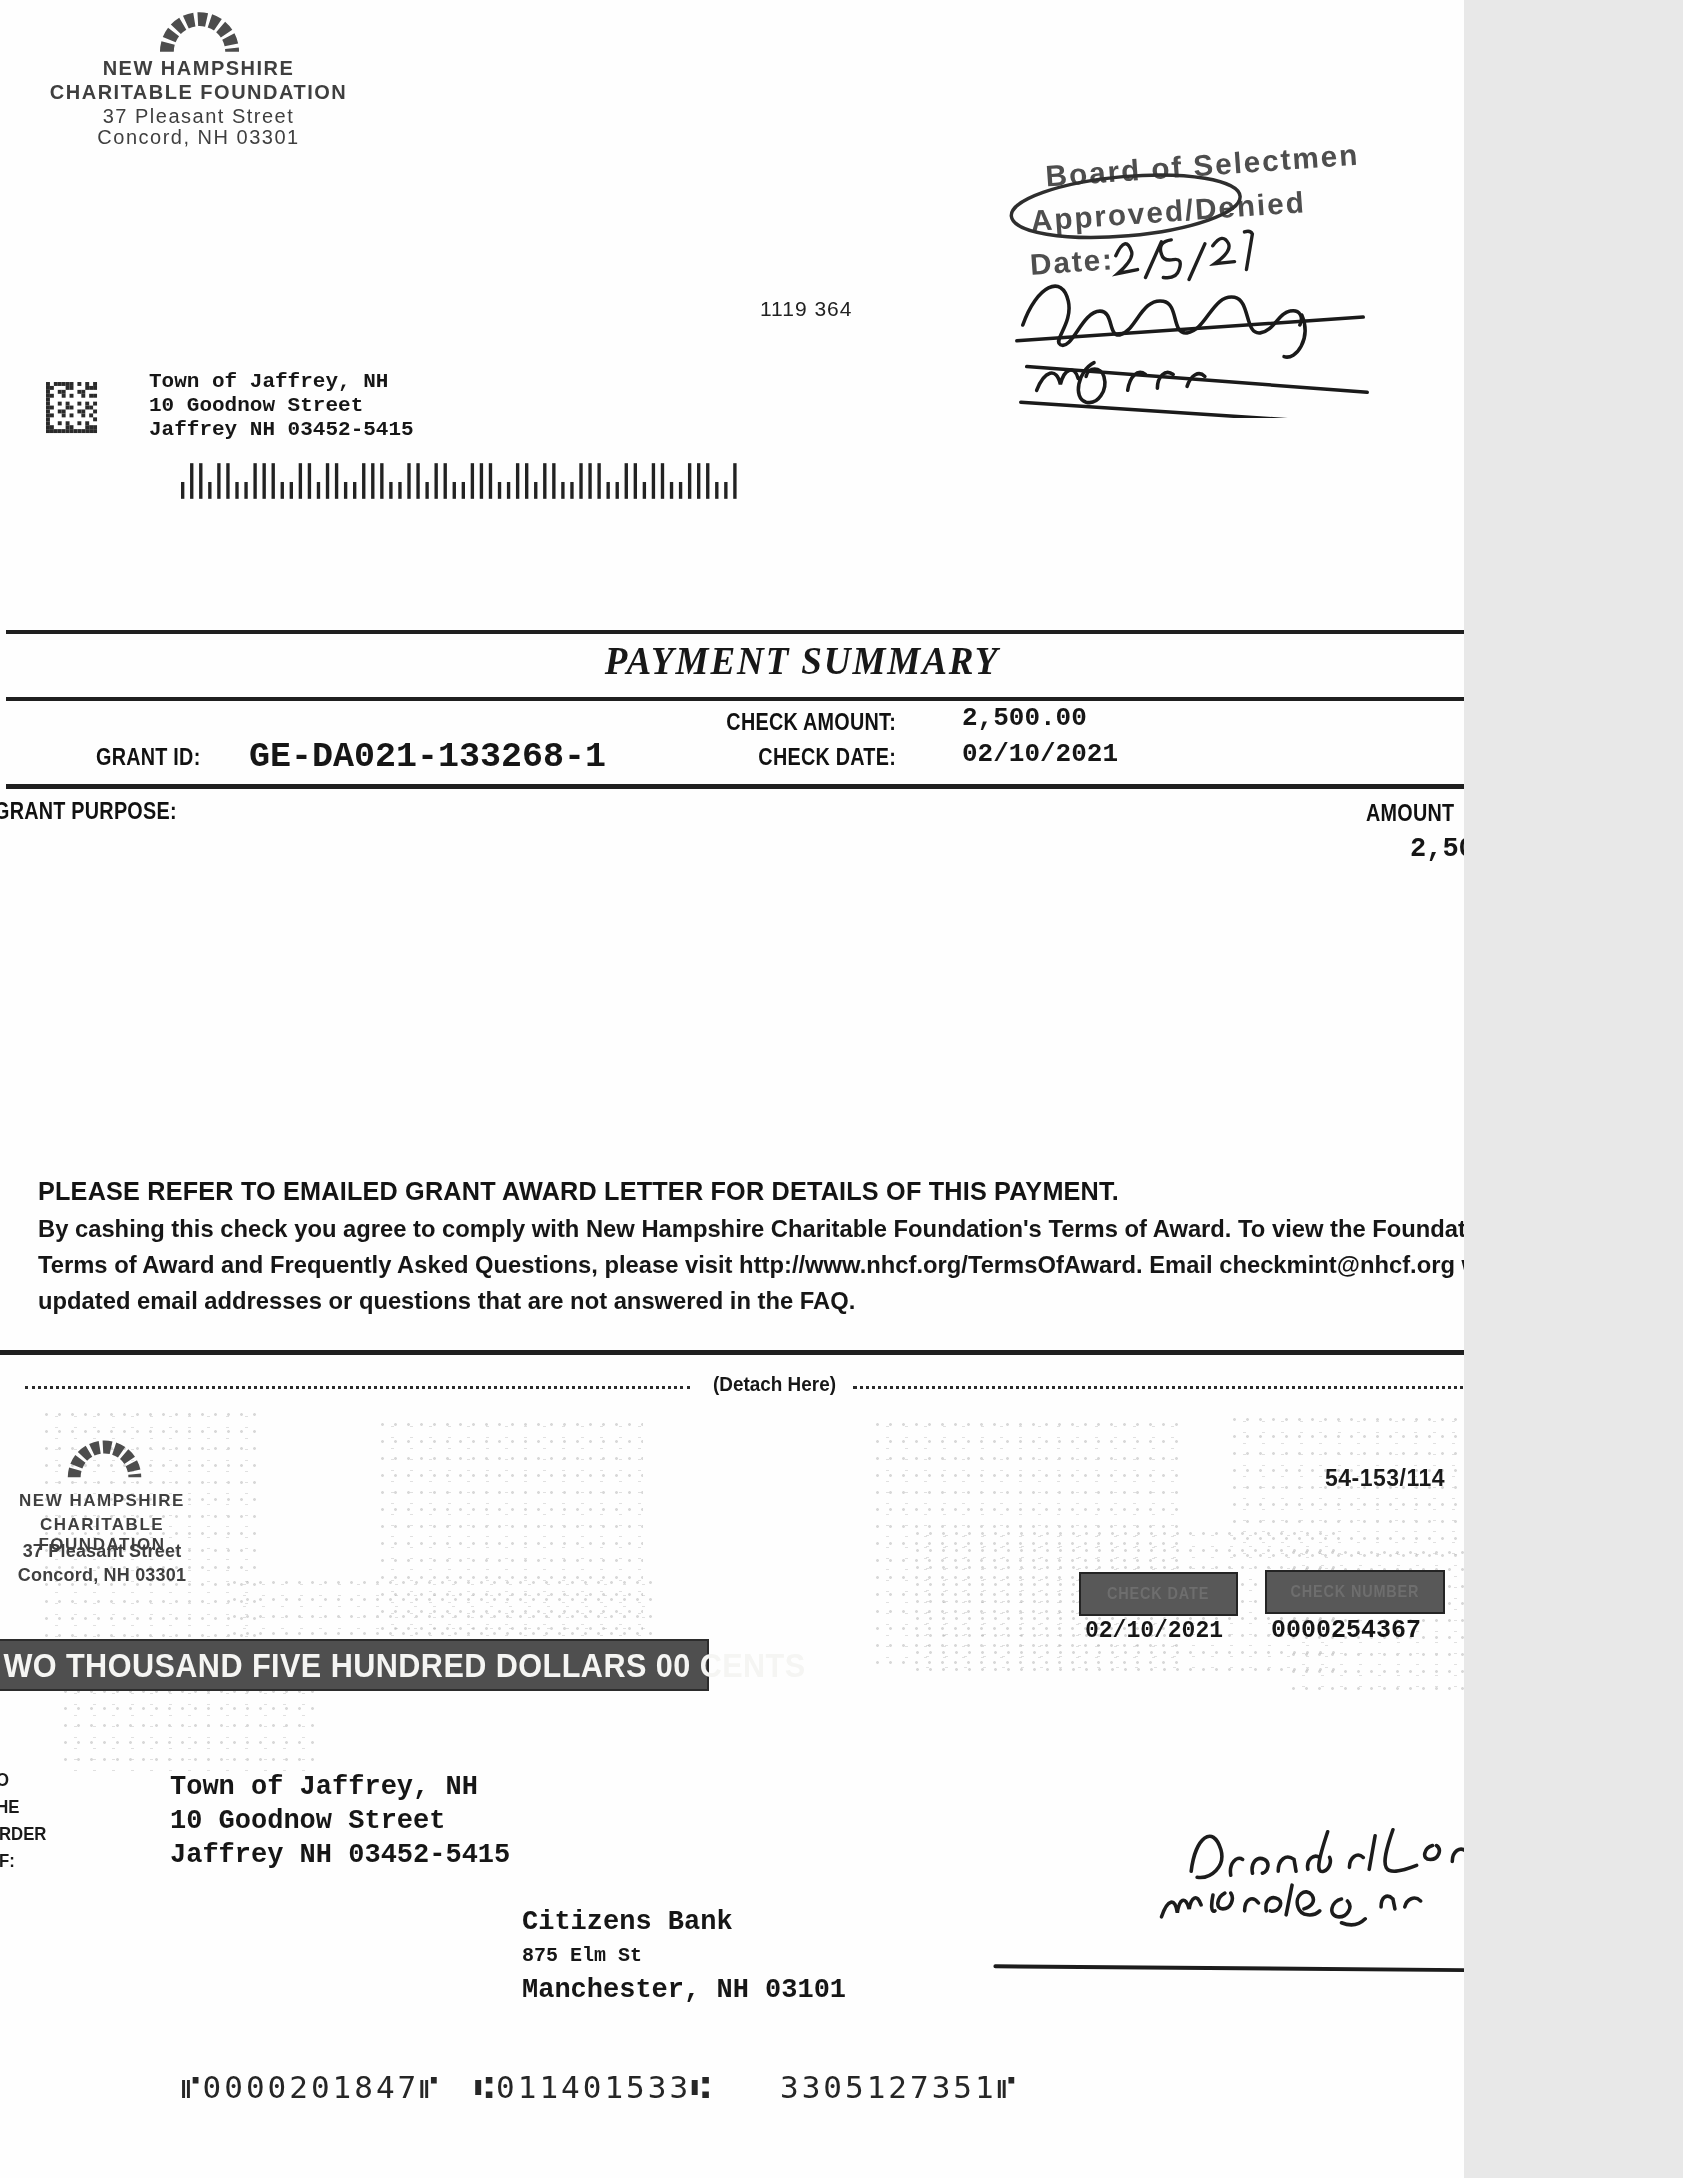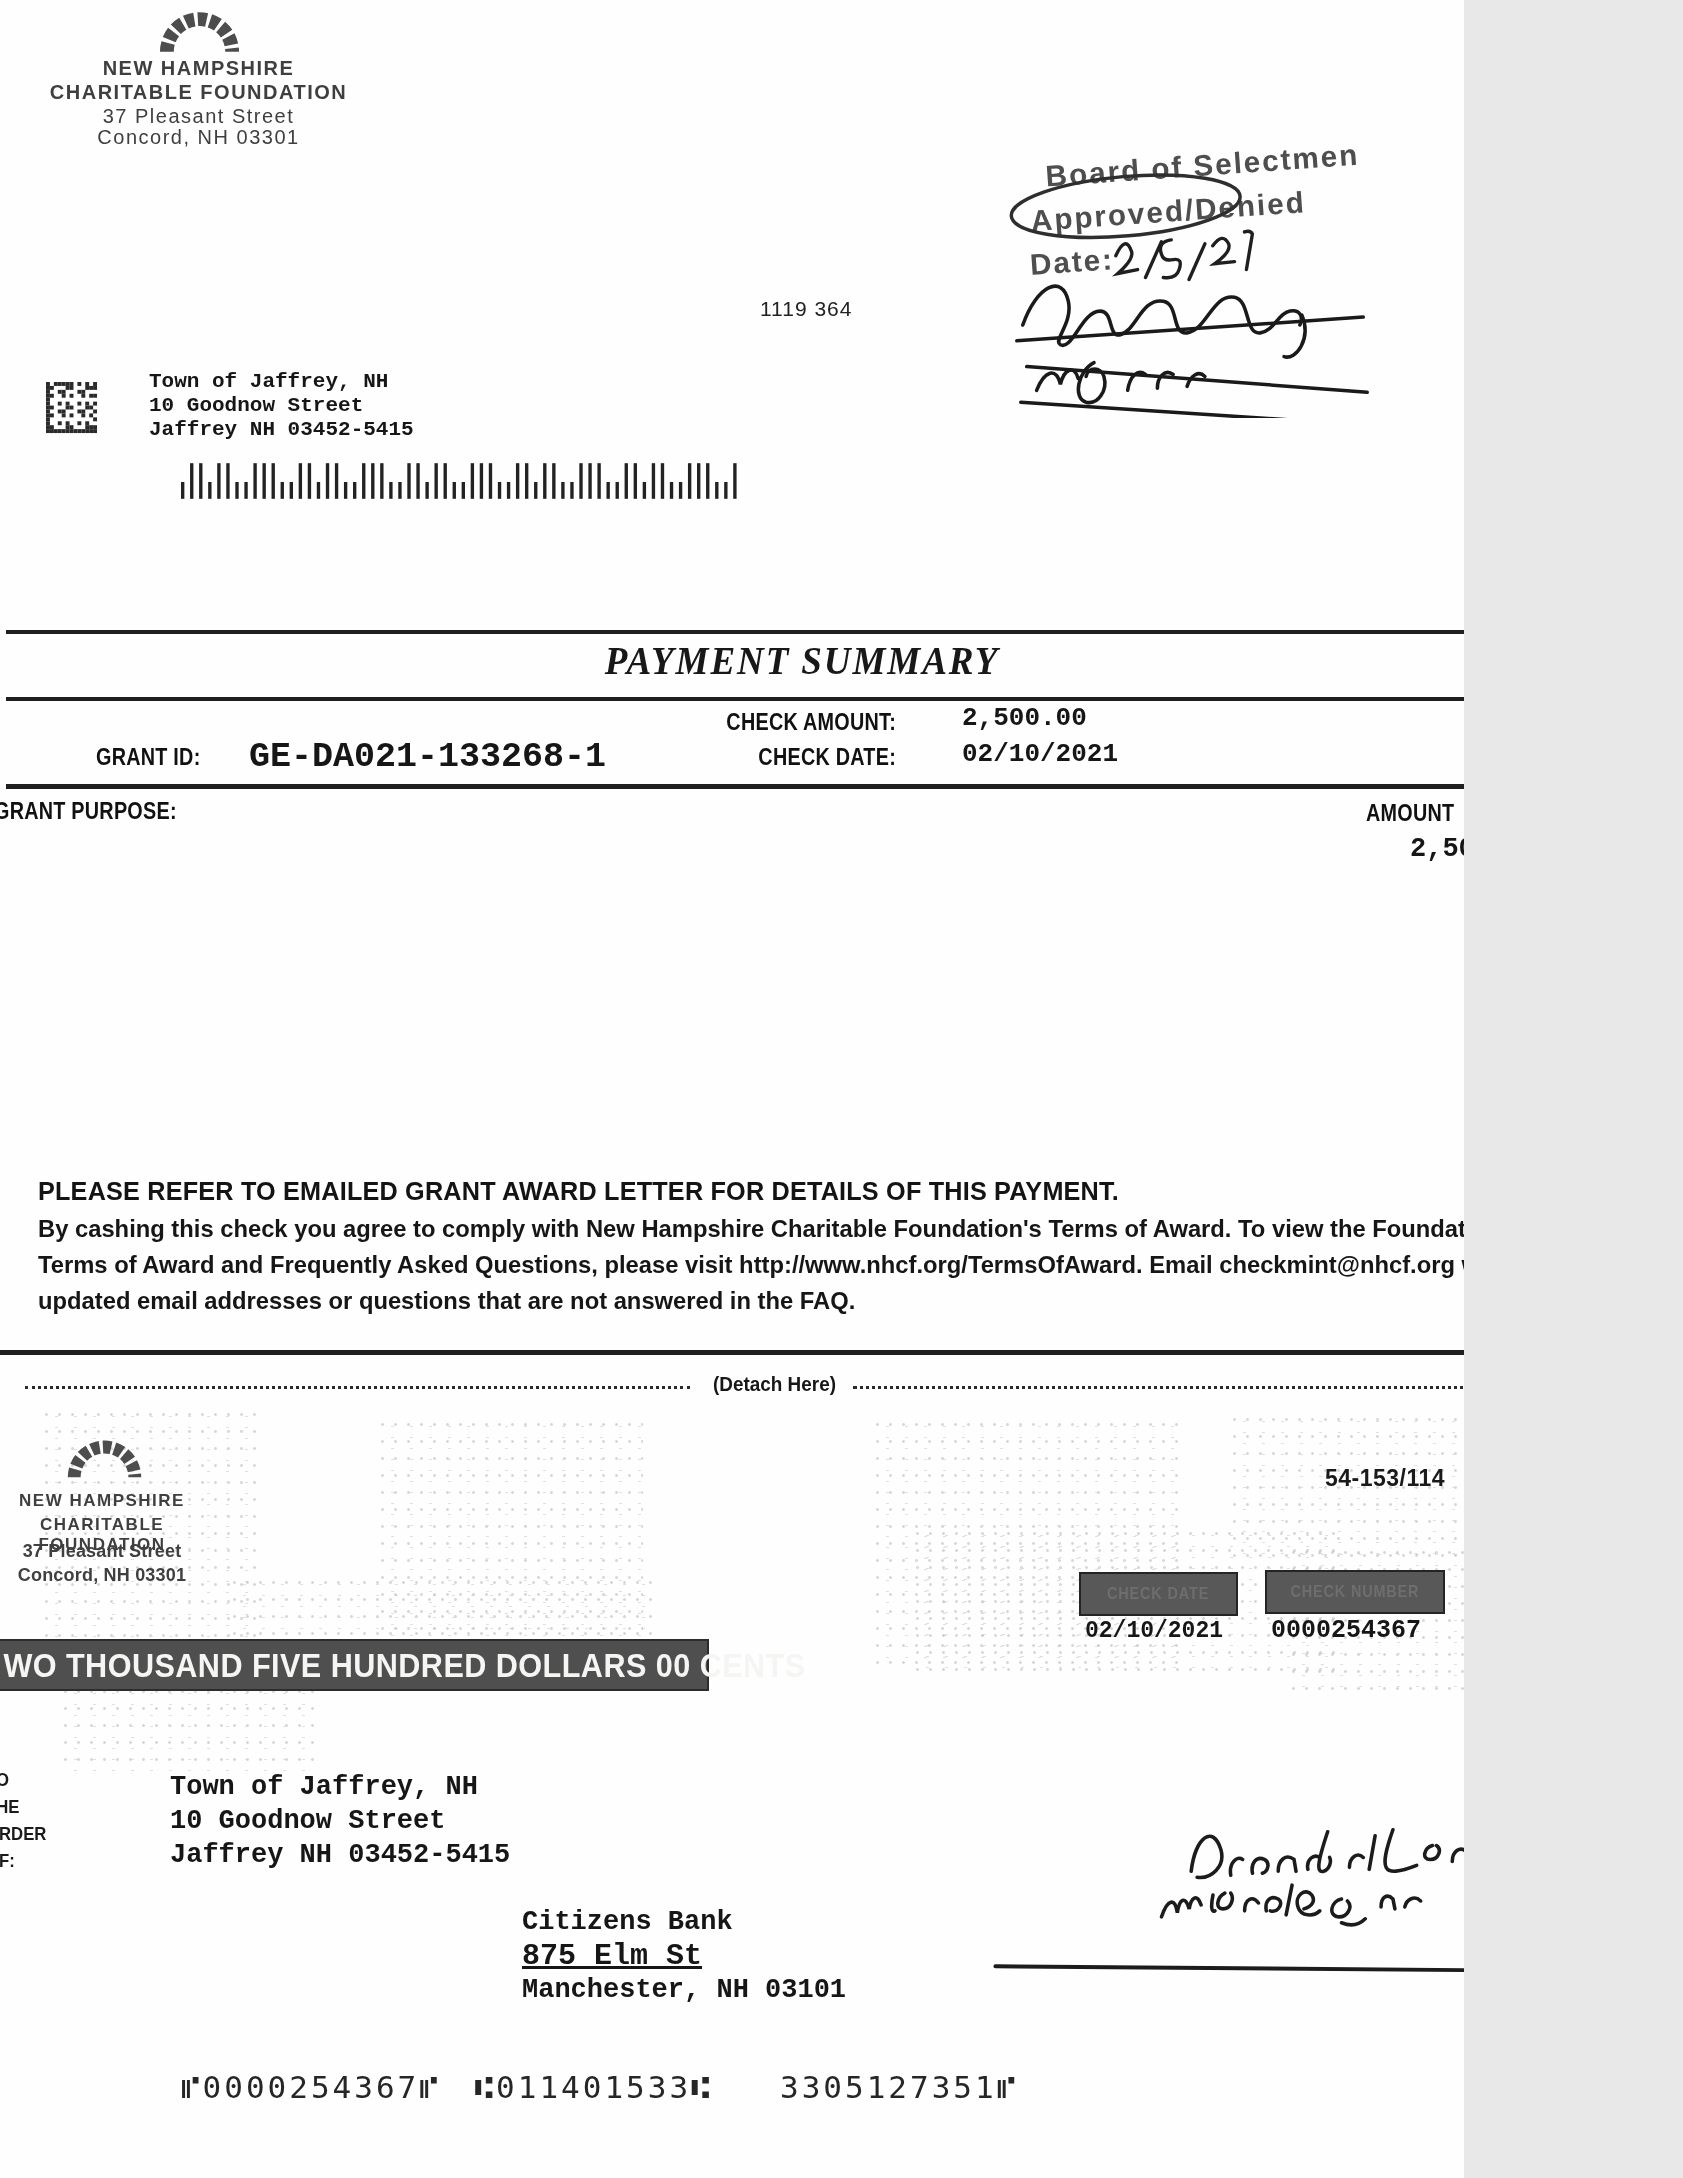--- a/index.html
+++ b/index.html
@@ -297,28 +297,28 @@
   </div>
 
   <div class="abs" style="left:170px;top:1770px;">
     <div class="mono" style="font-size:27px;line-height:34px;">Town of Jaffrey, NH</div>
     <div class="mono" style="font-size:27px;line-height:34px;">10 Goodnow Street</div>
     <div class="mono" style="font-size:27px;line-height:34px;">Jaffrey NH  03452-5415</div>
   </div>
 
   <div class="abs" style="left:522px;top:1905px;">
     <div class="mono" style="font-size:27px;line-height:34px;">Citizens Bank</div>
-    <div class="mono" style="font-size:30px;line-height:34px;text-decoration:underline;">875 Elm St</div>
+    <div class="mono" style="font-size:20px;line-height:34px;">875 Elm St</div>
     <div class="mono" style="font-size:27px;line-height:34px;">Manchester, NH 03101</div>
   </div>
 
   <svg class="abs" style="left:985px;top:1810px;" width="624" height="178" viewBox="0 0 630 180">
     <g fill="none" stroke="#1c1c1c" stroke-width="3.6" stroke-linecap="round">
       <path d="M208,62 c4,-34 22,-48 30,-22 c5,17 -10,30 -24,28 m34,-2 c-2,-12 6,-20 12,-16 m10,14 c-2,-10 4,-18 12,-14 c6,3 4,12 -2,14 m16,-2 c0,-12 8,-18 16,-12 l2,12 m12,-2 c-2,-10 6,-16 12,-12 m8,-26 c-10,30 -12,42 -4,40 c6,-2 8,-10 6,-14 m20,10 c0,-10 8,-16 14,-10 m12,-22 l-6,34 m24,-40 c-14,40 -12,50 24,36 m16,-20 c-8,2 -12,14 -2,14 c8,0 12,-10 6,-14 m16,16 c0,-10 8,-16 14,-10 l2,10 m12,0 c2,-10 10,-14 16,-8 c4,5 0,10 -6,10 c8,4 14,2 18,-4"></path>
       <path d="M178,108 c6,-18 14,-20 16,-4 c2,-14 8,-18 12,-4 c2,-12 8,-16 12,-4 m12,-10 c-2,10 -2,18 2,16 m10,-18 c-8,4 -10,16 -2,16 c8,0 12,-10 8,-16 m14,18 c0,-12 8,-16 14,-8 m8,8 c-2,-10 4,-16 12,-12 c6,4 0,14 -8,12 m22,-26 l-6,30 m18,-6 c8,-2 12,-8 8,-14 c-6,-8 -18,0 -14,12 c3,10 16,10 22,4 m22,-12 c-10,2 -14,16 -4,18 c10,1 16,-10 10,-16 m-6,22 c10,4 18,2 24,-4 m16,-12 c0,-10 6,-14 12,-8 l2,10 m10,-2 c2,-8 10,-12 16,-6"></path>
       <path d="M10,158 L614,163" stroke-width="4"></path>
     </g>
   </svg>
 
-  <div class="abs micr" style="left:181px;top:2069px;">⑈0000254367⑈ ⑆011401533⑆  3305127351⑈</div>
+  <div class="abs micr" style="left:181px;top:2069px;">⑈0000201847⑈ ⑆011401533⑆  3305127351⑈</div>
 
 </div>
 
 
 </body></html>

